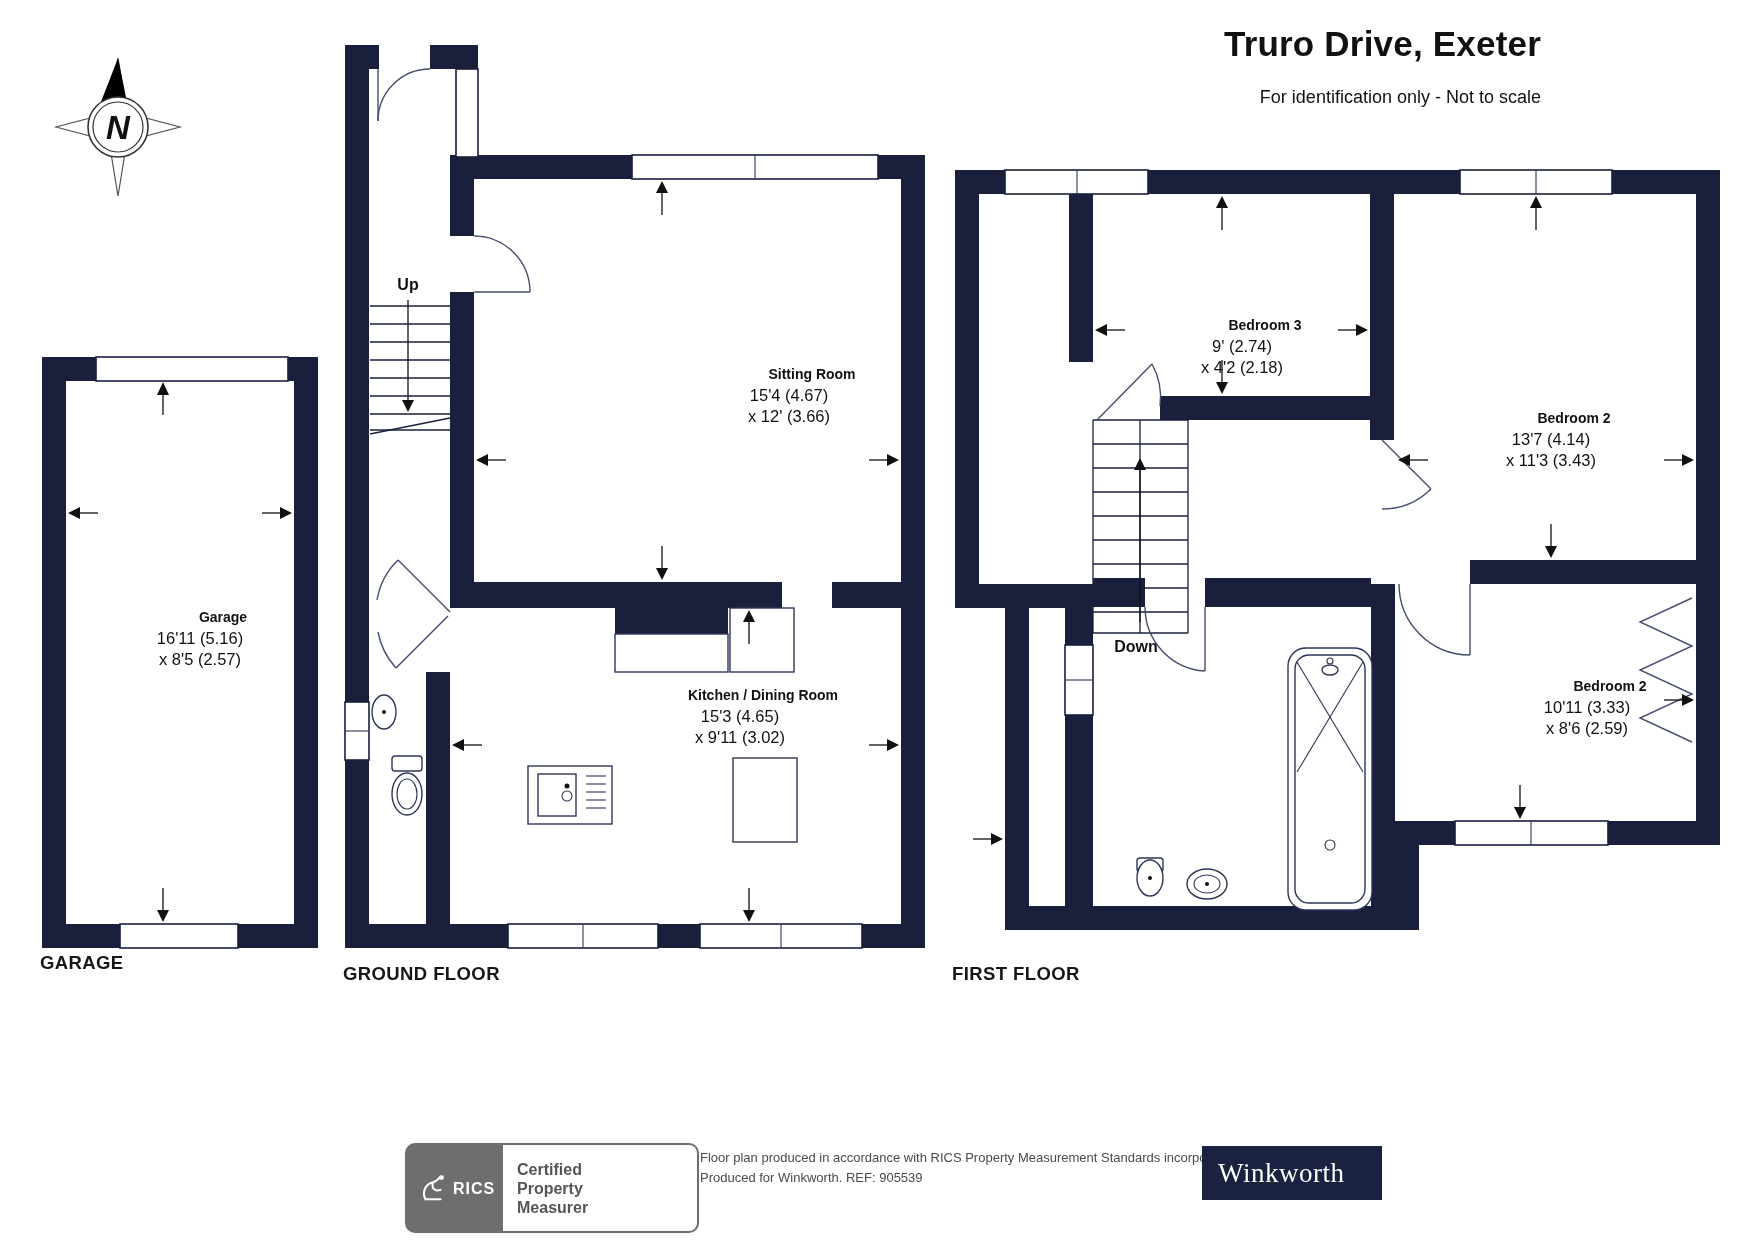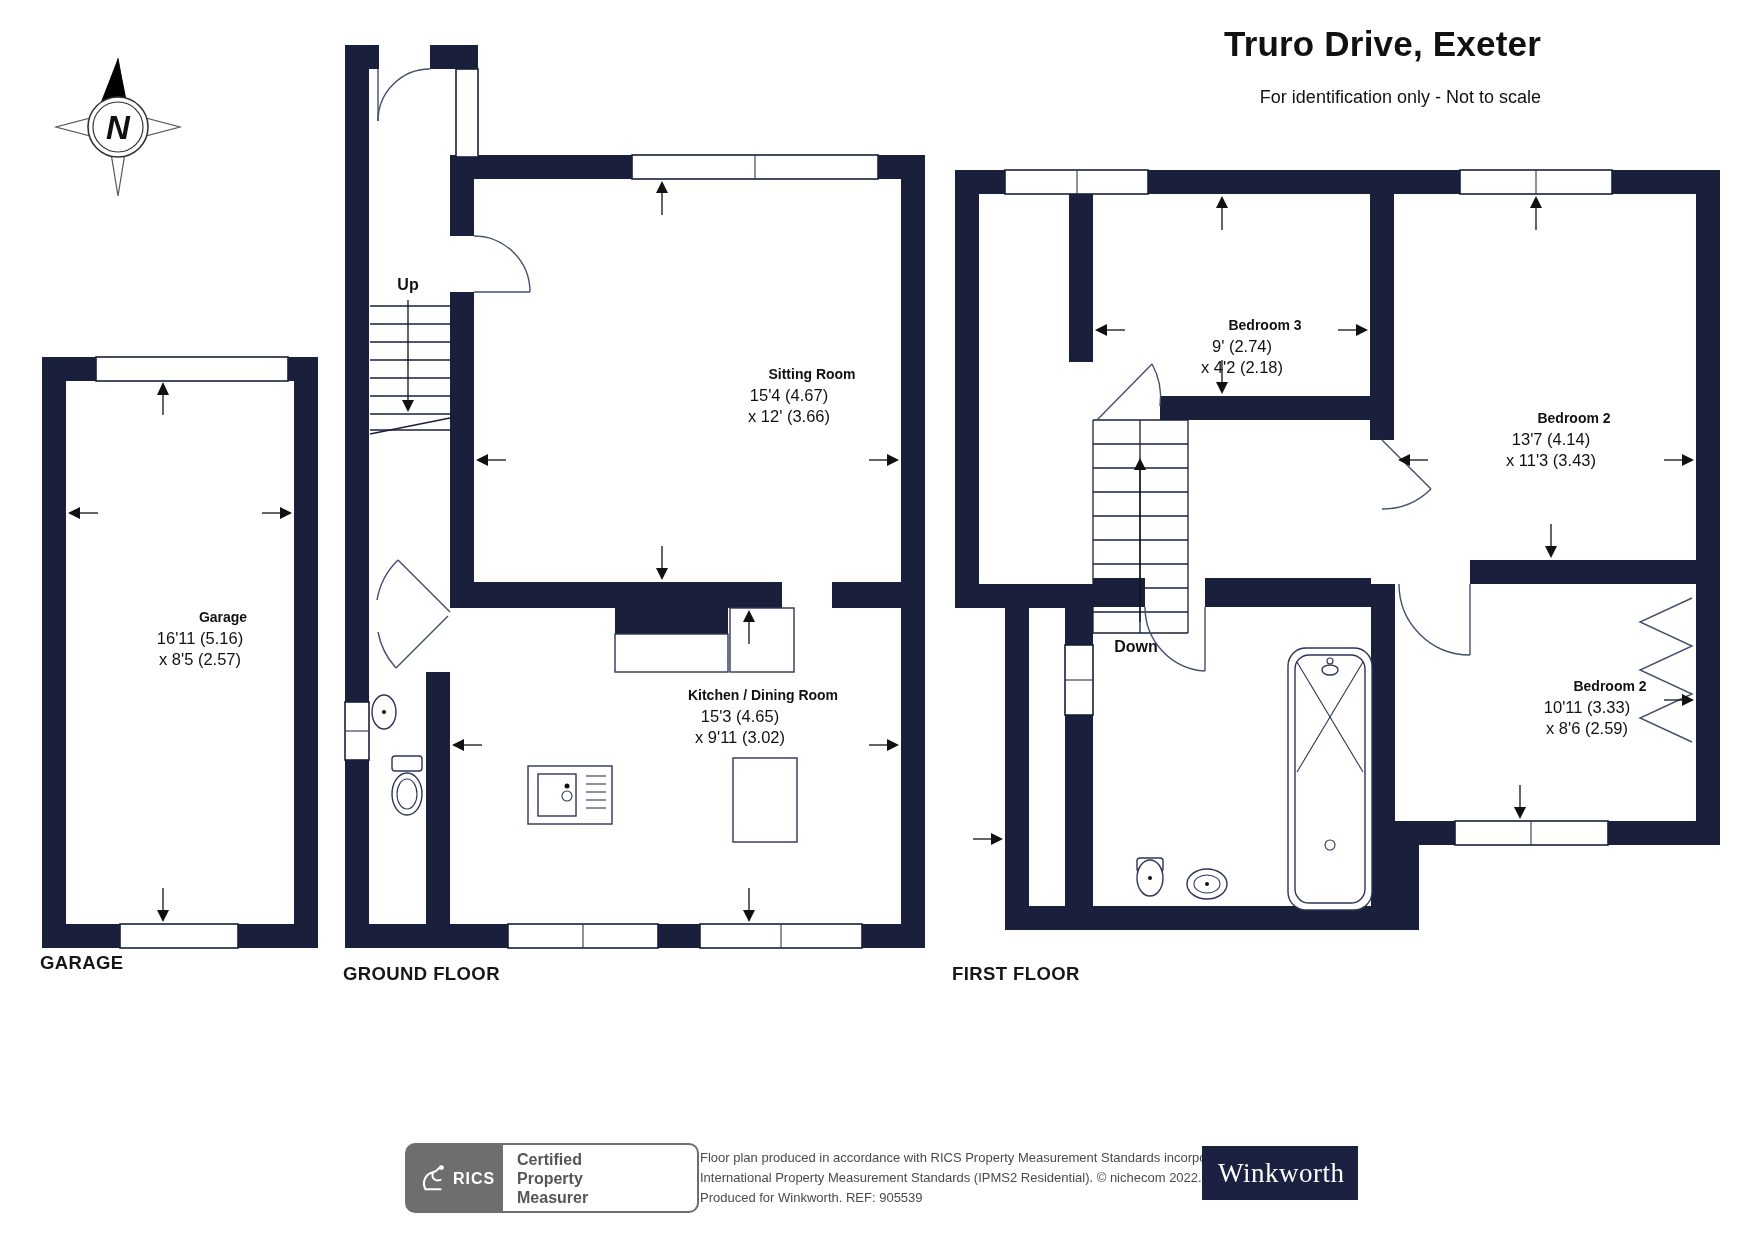--- a/index.html
+++ b/index.html
@@ -22,23 +22,23 @@
   .header{position:absolute;top:24px;right:214px;text-align:right;}
   .header .title{font-size:35px;font-weight:bold;letter-spacing:.2px;}
   .header .area{font-size:23px;margin-top:9px;}
   .header .note{font-size:18px;margin-top:23px;}
   .footer-rics{position:absolute;left:405px;top:1143px;display:flex;align-items:stretch;}
   .rics-box{width:98px;background:#6e6e6e;border-radius:10px 0 0 10px;display:flex;
             align-items:center;justify-content:center;color:#fff;padding:4px 0;}
   .rics-brand{font-weight:bold;font-size:16px;letter-spacing:1px;margin-top:2px;}
   .cert-box{width:196px;border:2.5px solid #6e6e6e;border-left:none;border-radius:0 10px 10px 0;
             display:flex;flex-direction:column;justify-content:center;padding-left:14px;box-sizing:border-box;
-            font-weight:bold;font-size:16px;color:#555;line-height:19px;background:#fff;height:70px;}
+            font-weight:bold;font-size:16px;color:#555;line-height:19px;background:#fff;height:90px;}
   .disclaimer{position:absolute;left:700px;top:1148px;font-size:13px;line-height:20px;color:#4a4a4a;white-space:nowrap;}
-  .winkworth{position:absolute;left:1202px;top:1146px;width:156px;height:54px;background:#1b2140;
+  .winkworth{position:absolute;left:1202px;top:1146px;width:180px;height:54px;background:#1b2140;
              display:flex;align-items:center;padding-left:16px;box-sizing:border-box;}
   .winkworth span{font-family:"Liberation Serif",serif;color:#fff;font-size:27px;letter-spacing:.5px;}
 </style>
 </head>
 <body>
 
 <svg width="1755" height="1241" viewBox="0 0 1755 1241">
 
   <g>
     <polygon points="118,58 127,113 180,127 127,141 118,196 109,141 56,127 109,113" fill="#fff" stroke="#555" stroke-width="1.2"></polygon>
@@ -336,19 +336,18 @@
   </div>
   <div class="cert-box">
     <div>Certified</div>
     <div>Property</div>
     <div>Measurer</div>
   </div>
 </div>
 
 <div class="disclaimer">
   <div>Floor plan produced in accordance with RICS Property Measurement Standards incorporating</div>
-  <div>International Property Measurement Standards (IPMS2 Residential).   © nichecom 2022.</div>
   <div>Produced for Winkworth.   REF: 905539</div>
 </div>
 
 <div class="winkworth">
   <span>Winkworth</span>
 </div>
 
 </body></html>

